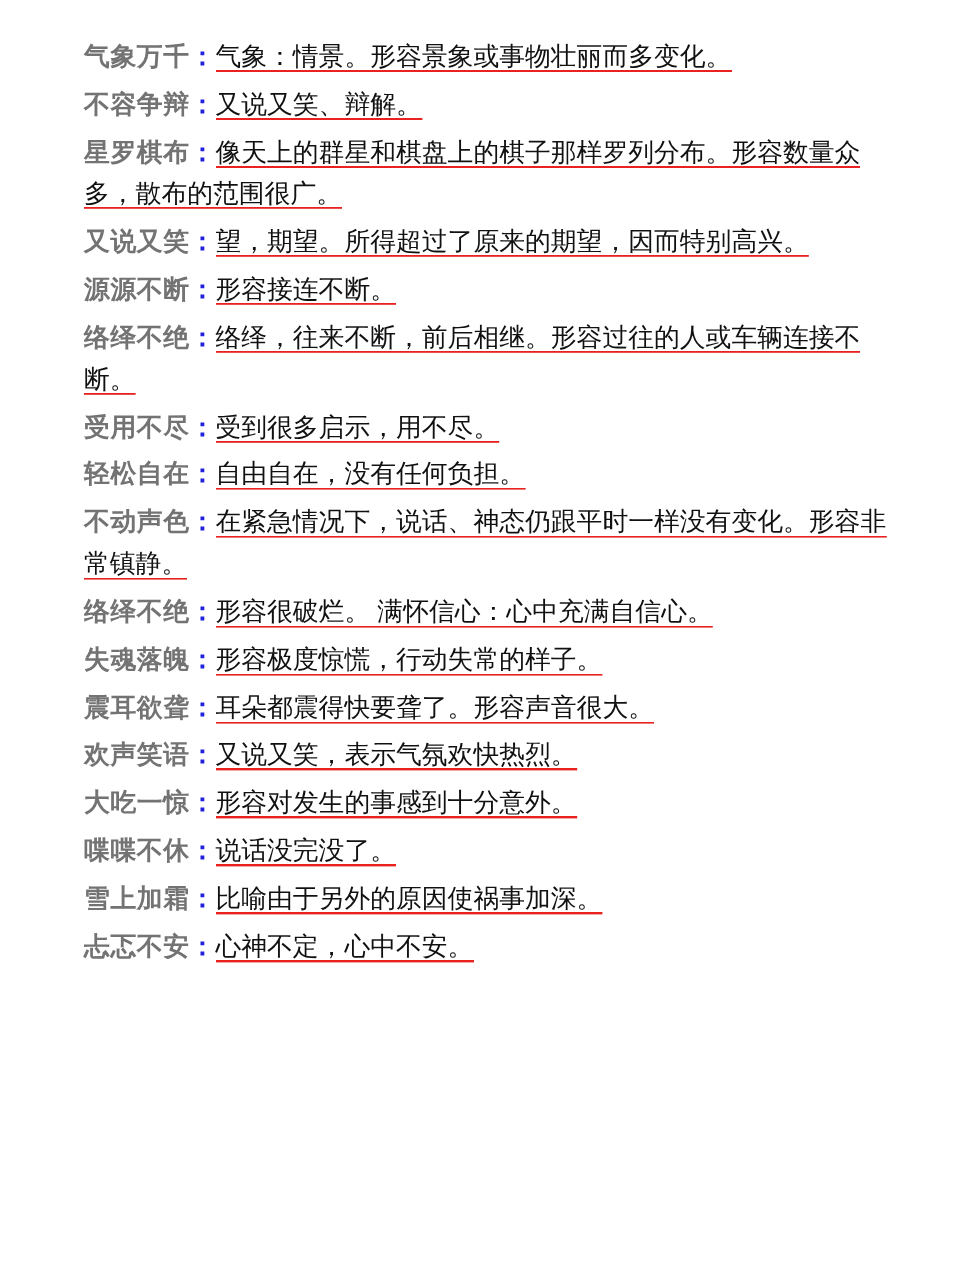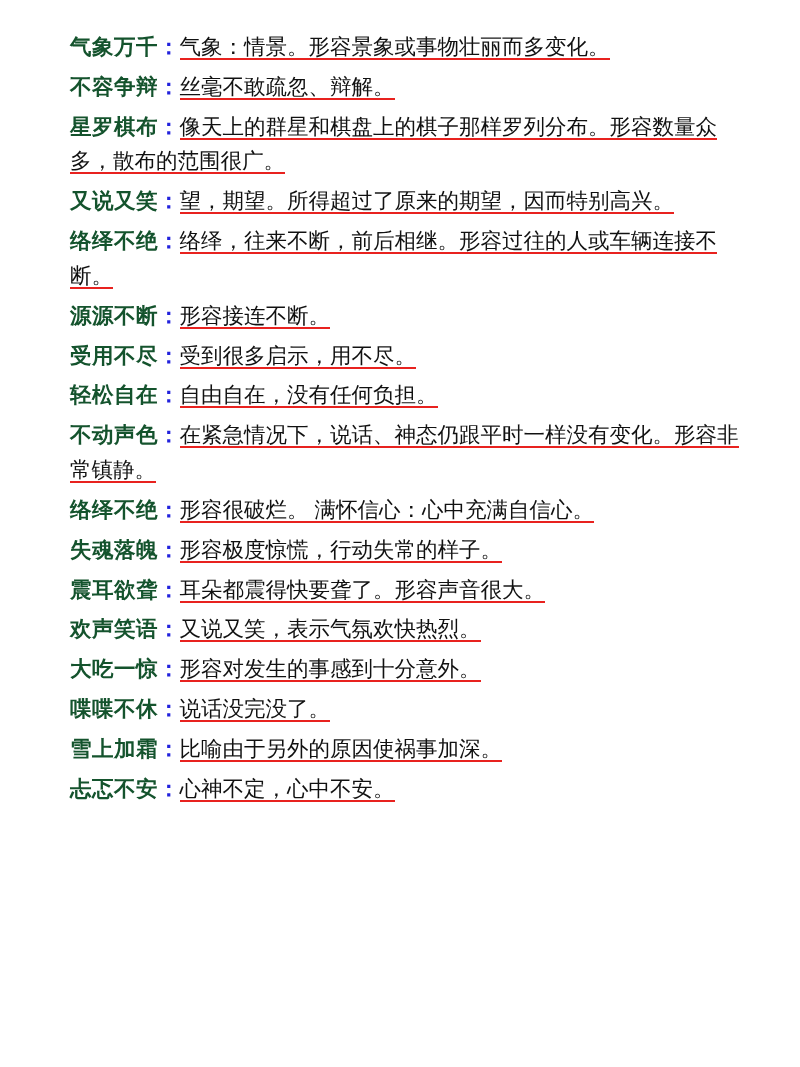--- a/index.html
+++ b/index.html
@@ -21,21 +21,21 @@
     box-sizing: border-box;
   }
   .entry {
     margin: 0 0 5px 0;
     font-size: 21.5px;
     line-height: 1.62;
     text-indent: 0;
     word-break: break-all;
   }
   .term {
-    color: #14532d;
+    color: #737373;
     font-weight: bold;
     letter-spacing: 0.5px;
   }
   .sep {
     color: #2222dd;
     font-weight: bold;
   }
   .def {
     color: #111111;
     background-image: linear-gradient(to top, #e8221f 0px, #e8221f 1.6px, transparent 1.6px);
@@ -51,38 +51,38 @@
 <body>
 
 <div class="page">
 
   <p class="entry">
     <span class="term">气象万千</span><span class="sep">：</span><span class="def">气象：情景。形容景象或事物壮丽而多变化。</span>
   </p>
 
 
   <p class="entry">
-    <span class="term">不容争辩</span><span class="sep">：</span><span class="def">丝毫不敢疏忽、辩解。</span>
+    <span class="term">不容争辩</span><span class="sep">：</span><span class="def">又说又笑、辩解。</span>
   </p>
 
   <p class="entry">
     <span class="term">星罗棋布</span><span class="sep">：</span><span class="def">像天上的群星和棋盘上的棋子那样罗列分布。形容数量众多，散布的范围很广。</span>
   </p>
 
   <p class="entry">
     <span class="term">又说又笑</span><span class="sep">：</span><span class="def">望，期望。所得超过了原来的期望，因而特别高兴。</span>
   </p>
 
 
   <p class="entry">
-    <span class="term">络绎不绝</span><span class="sep">：</span><span class="def">络绎，往来不断，前后相继。形容过往的人或车辆连接不断。</span>
+    <span class="term">源源不断</span><span class="sep">：</span><span class="def">形容接连不断。</span>
   </p>
 
   <p class="entry">
-    <span class="term">源源不断</span><span class="sep">：</span><span class="def">形容接连不断。</span>
+    <span class="term">络绎不绝</span><span class="sep">：</span><span class="def">络绎，往来不断，前后相继。形容过往的人或车辆连接不断。</span>
   </p>
 
   <p class="entry">
     <span class="term">受用不尽</span><span class="sep">：</span><span class="def">受到很多启示，用不尽。</span>
   </p>
 
   <p class="entry">
     <span class="term">轻松自在</span><span class="sep">：</span><span class="def">自由自在，没有任何负担。</span>
   </p>
 

